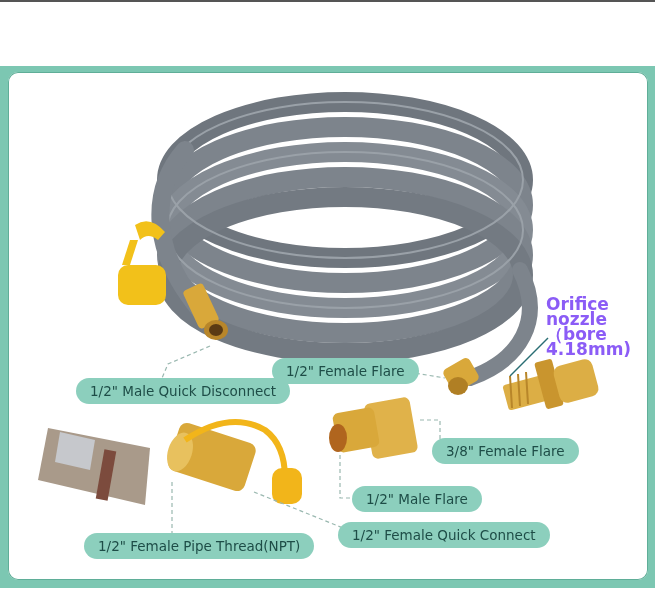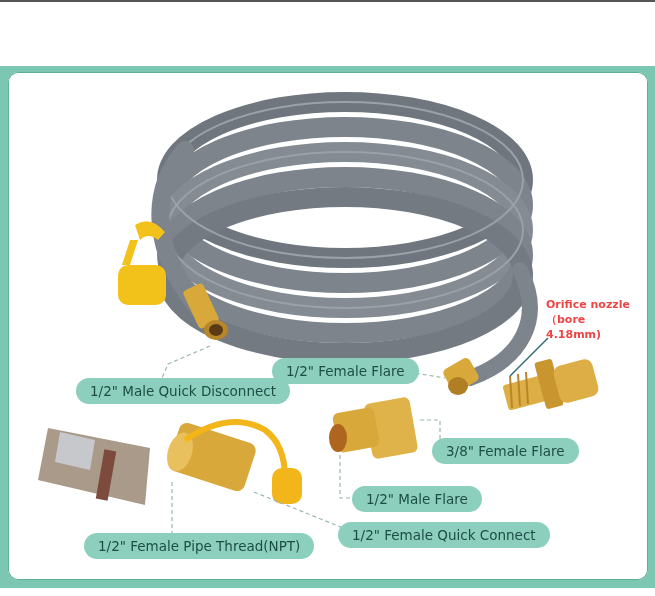--- a/index.html
+++ b/index.html
@@ -1,21 +1,21 @@
 <!DOCTYPE html>
 <html><head>
 <meta charset="utf-8">
 <style>
   html,body{margin:0;padding:0;}
   body{width:655px;height:596px;background:#ffffff;position:relative;overflow:hidden;font-family:"DejaVu Sans","Liberation Sans",sans-serif;}
   .topline{position:absolute;left:0;top:0;width:655px;height:2px;background:#555;}
   .frame{position:absolute;left:0;top:66px;width:655px;height:522px;background:#7cc7b2;}
   .panel{position:absolute;left:8px;top:72px;width:640px;height:508px;background:#fff;border-radius:10px;box-shadow:inset 0 0 0 1px #5fae98;}
   .label{position:absolute;background:#8ccfbd;color:#1e4d47;font-size:13.5px;height:26px;line-height:26px;padding:0 14px;border-radius:13px;white-space:nowrap;}
-  .note{position:absolute;font-weight:bold;font-size:11px;color:#ef4444;line-height:15px;}
+  .note{position:absolute;font-weight:bold;font-size:17px;color:#8b5cf6;line-height:15px;}
   svg{position:absolute;left:0;top:0;}
 </style>
 </head>
 <body>
 
 <div class="topline"></div>
 <div class="frame"></div>
 <div class="panel"></div>
 
 <svg width="655" height="596">

